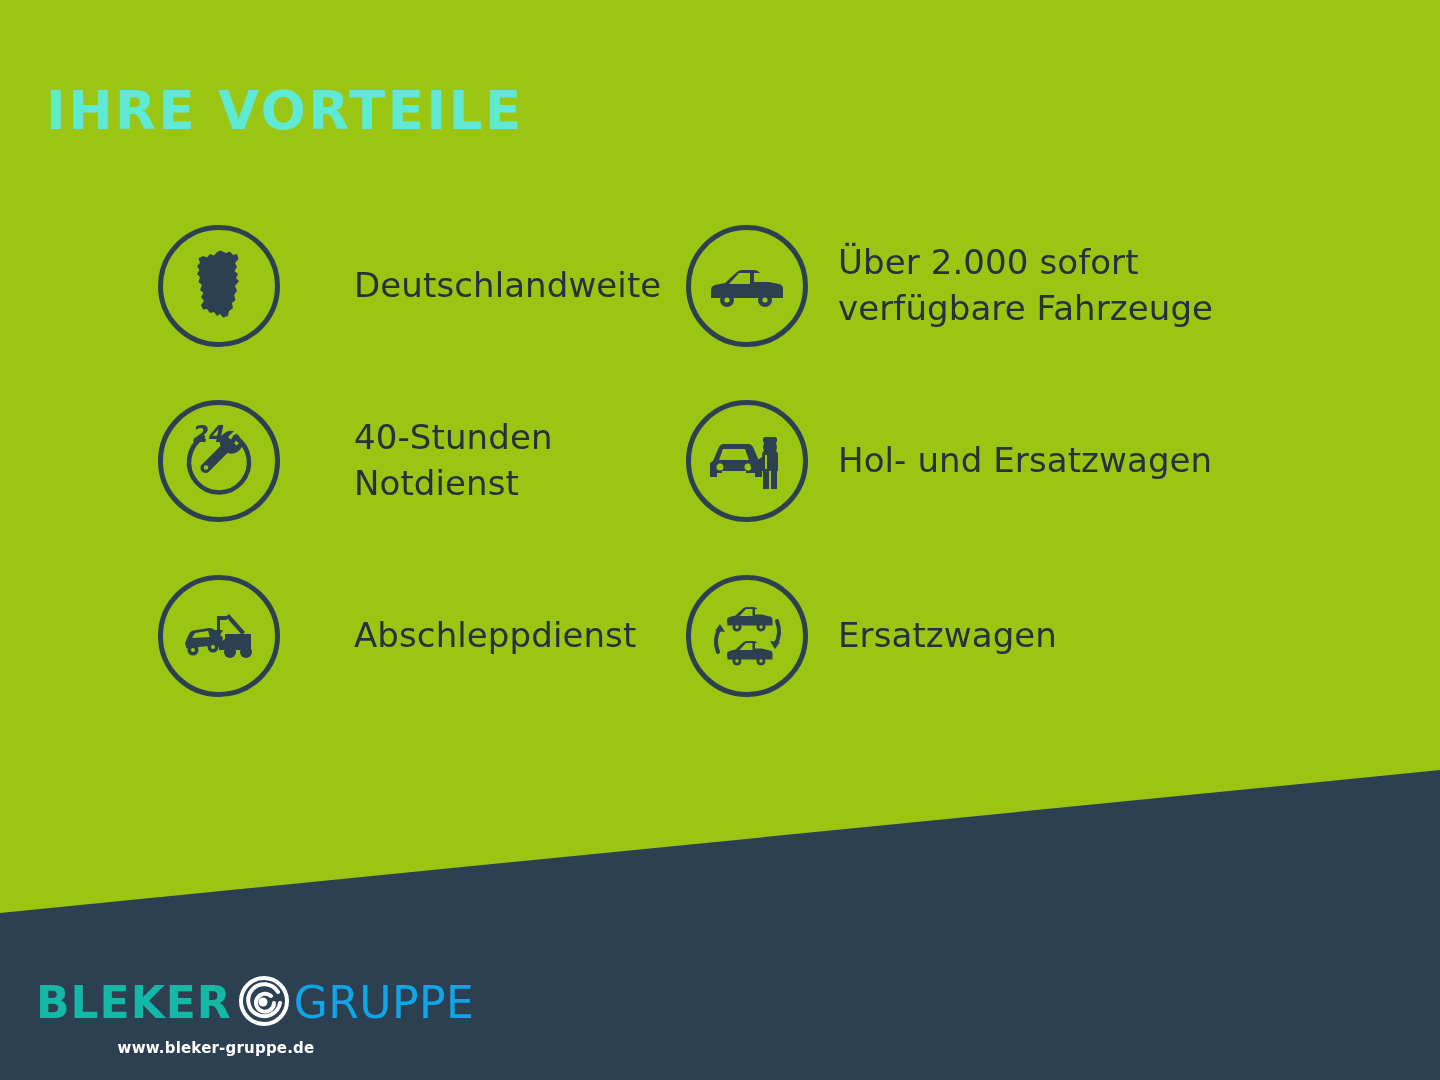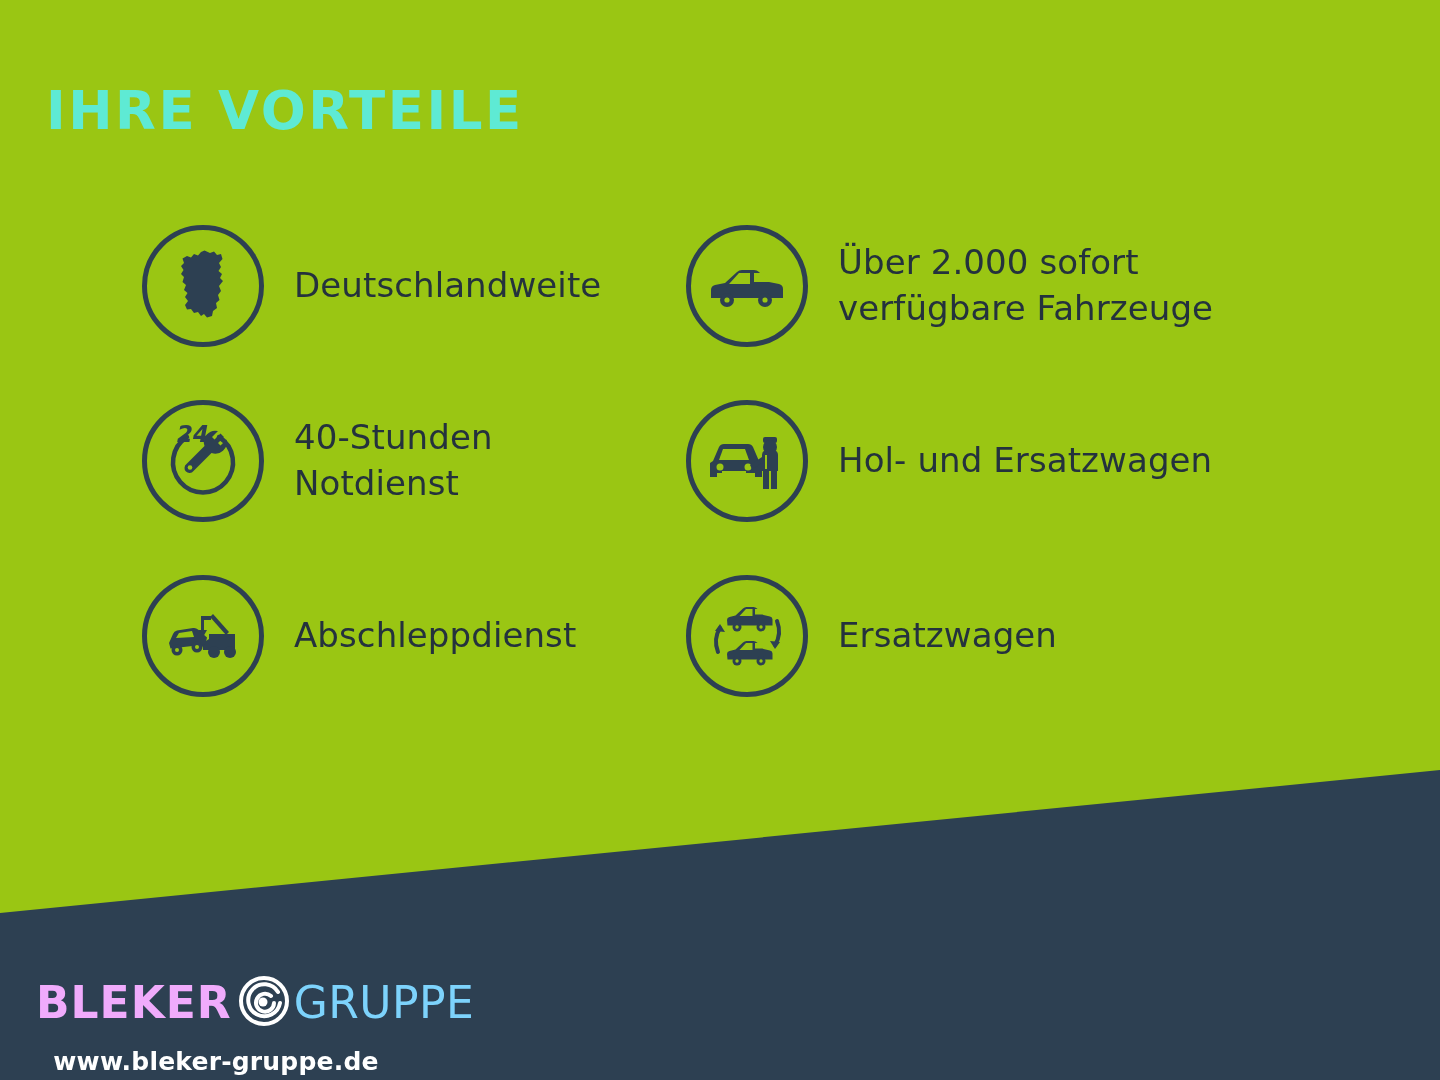--- a/index.html
+++ b/index.html
@@ -45,21 +45,21 @@
     position: absolute;
     left: 0;
     top: 225px;
     width: 1440px;
   }
   .benefit-row {
     position: absolute;
     display: flex;
     align-items: center;
   }
-  .col-left  { left: 142px; width: 560px; }
+  .col-left  { left: 158px; width: 560px; gap: 44px; }
   .col-right { left: 686px; width: 640px; }
   .row-1 { top: 0px; }
   .row-2 { top: 175px; }
   .row-3 { top: 350px; }
 
   .icon-circle {
     flex: 0 0 auto;
     width: 122px;
     height: 122px;
     border: 5px solid #2d4052;
@@ -91,43 +91,43 @@
   }
   .logo-wordmark {
     display: flex;
     align-items: center;
     height: 56px;
   }
   .logo-bleker {
     font-family: "DejaVu Sans", sans-serif;
     font-weight: bold;
     font-size: 44px;
-    color: #f0abfc;
+    color: #14b8a6;
     letter-spacing: 1px;
     line-height: 1;
   }
   .logo-mark {
     margin: 0 1px 0 1px;
     display: block;
   }
   .logo-gruppe {
     font-family: "DejaVu Sans", sans-serif;
     font-weight: normal;
     font-size: 44px;
-    color: #7dd3fc;
+    color: #0ea5e9;
     letter-spacing: 0.5px;
     line-height: 1;
   }
   .logo-url {
-    margin-top: 16px;
+    margin-top: 8px;
     text-align: center;
     width: 360px;
     font-family: "DejaVu Sans", sans-serif;
     font-weight: bold;
-    font-size: 25px;
+    font-size: 15px;
     color: #ffffff;
     letter-spacing: 0.2px;
   }
 </style>
 </head>
 <body>
 
 <div class="slide">
 
   <div class="green-panel"></div>

